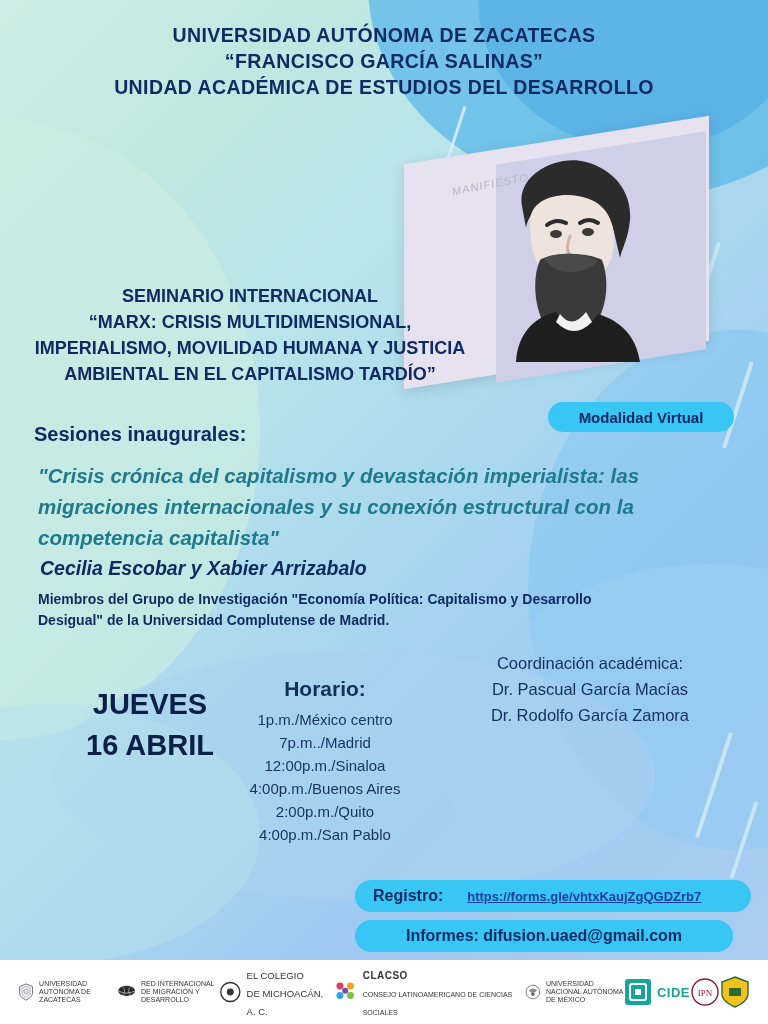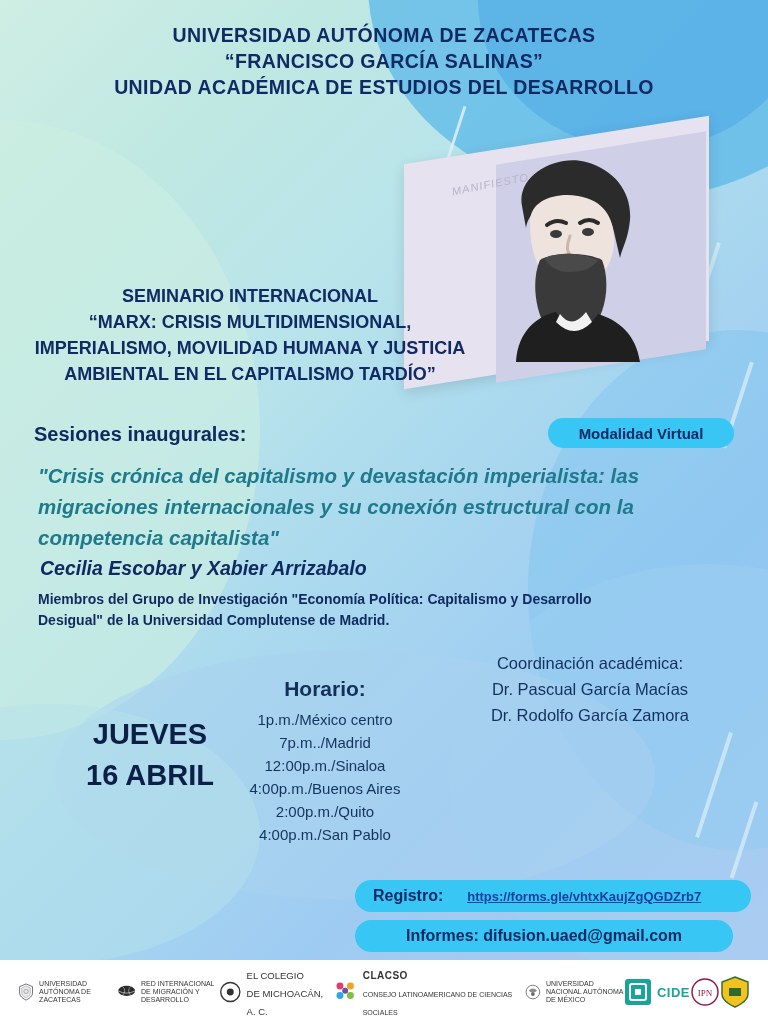--- a/index.html
+++ b/index.html
@@ -175,21 +175,20 @@
     font-weight: bold;
     border-radius: 20px;
     display: flex;
     align-items: center;
     justify-content: center;
     z-index: 6;
   }
   .pill-modalidad {
     top: 402px; left: 548px; width: 186px; height: 30px;
     font-size: 15px;
-    margin-top: 16px;
   }
   .pill-registro {
     top: 880px; left: 355px; width: 378px; height: 32px;
     font-size: 16px; justify-content: flex-start; padding-left: 18px; gap: 24px;
   }
   .pill-registro .link {
     color: #1a3fa0;
     font-size: 13px;
     font-weight: bold;
     text-decoration: underline;
@@ -249,21 +248,21 @@
   }
   .horario-list {
     position: absolute;
     top: 708px; left: 205px; width: 240px;
     text-align: center;
     font-size: 15px; color: #16335d; line-height: 23px;
     z-index: 5;
   }
   .date {
     position: absolute;
-    top: 714px; left: 55px; width: 190px;
+    top: 684px; left: 55px; width: 190px;
     text-align: center;
     font-size: 29px; font-weight: bold; color: #0c1f47;
     line-height: 41px;
     z-index: 5;
   }
 
   
   .footer {
     position: absolute;
     bottom: 0; left: 0;

